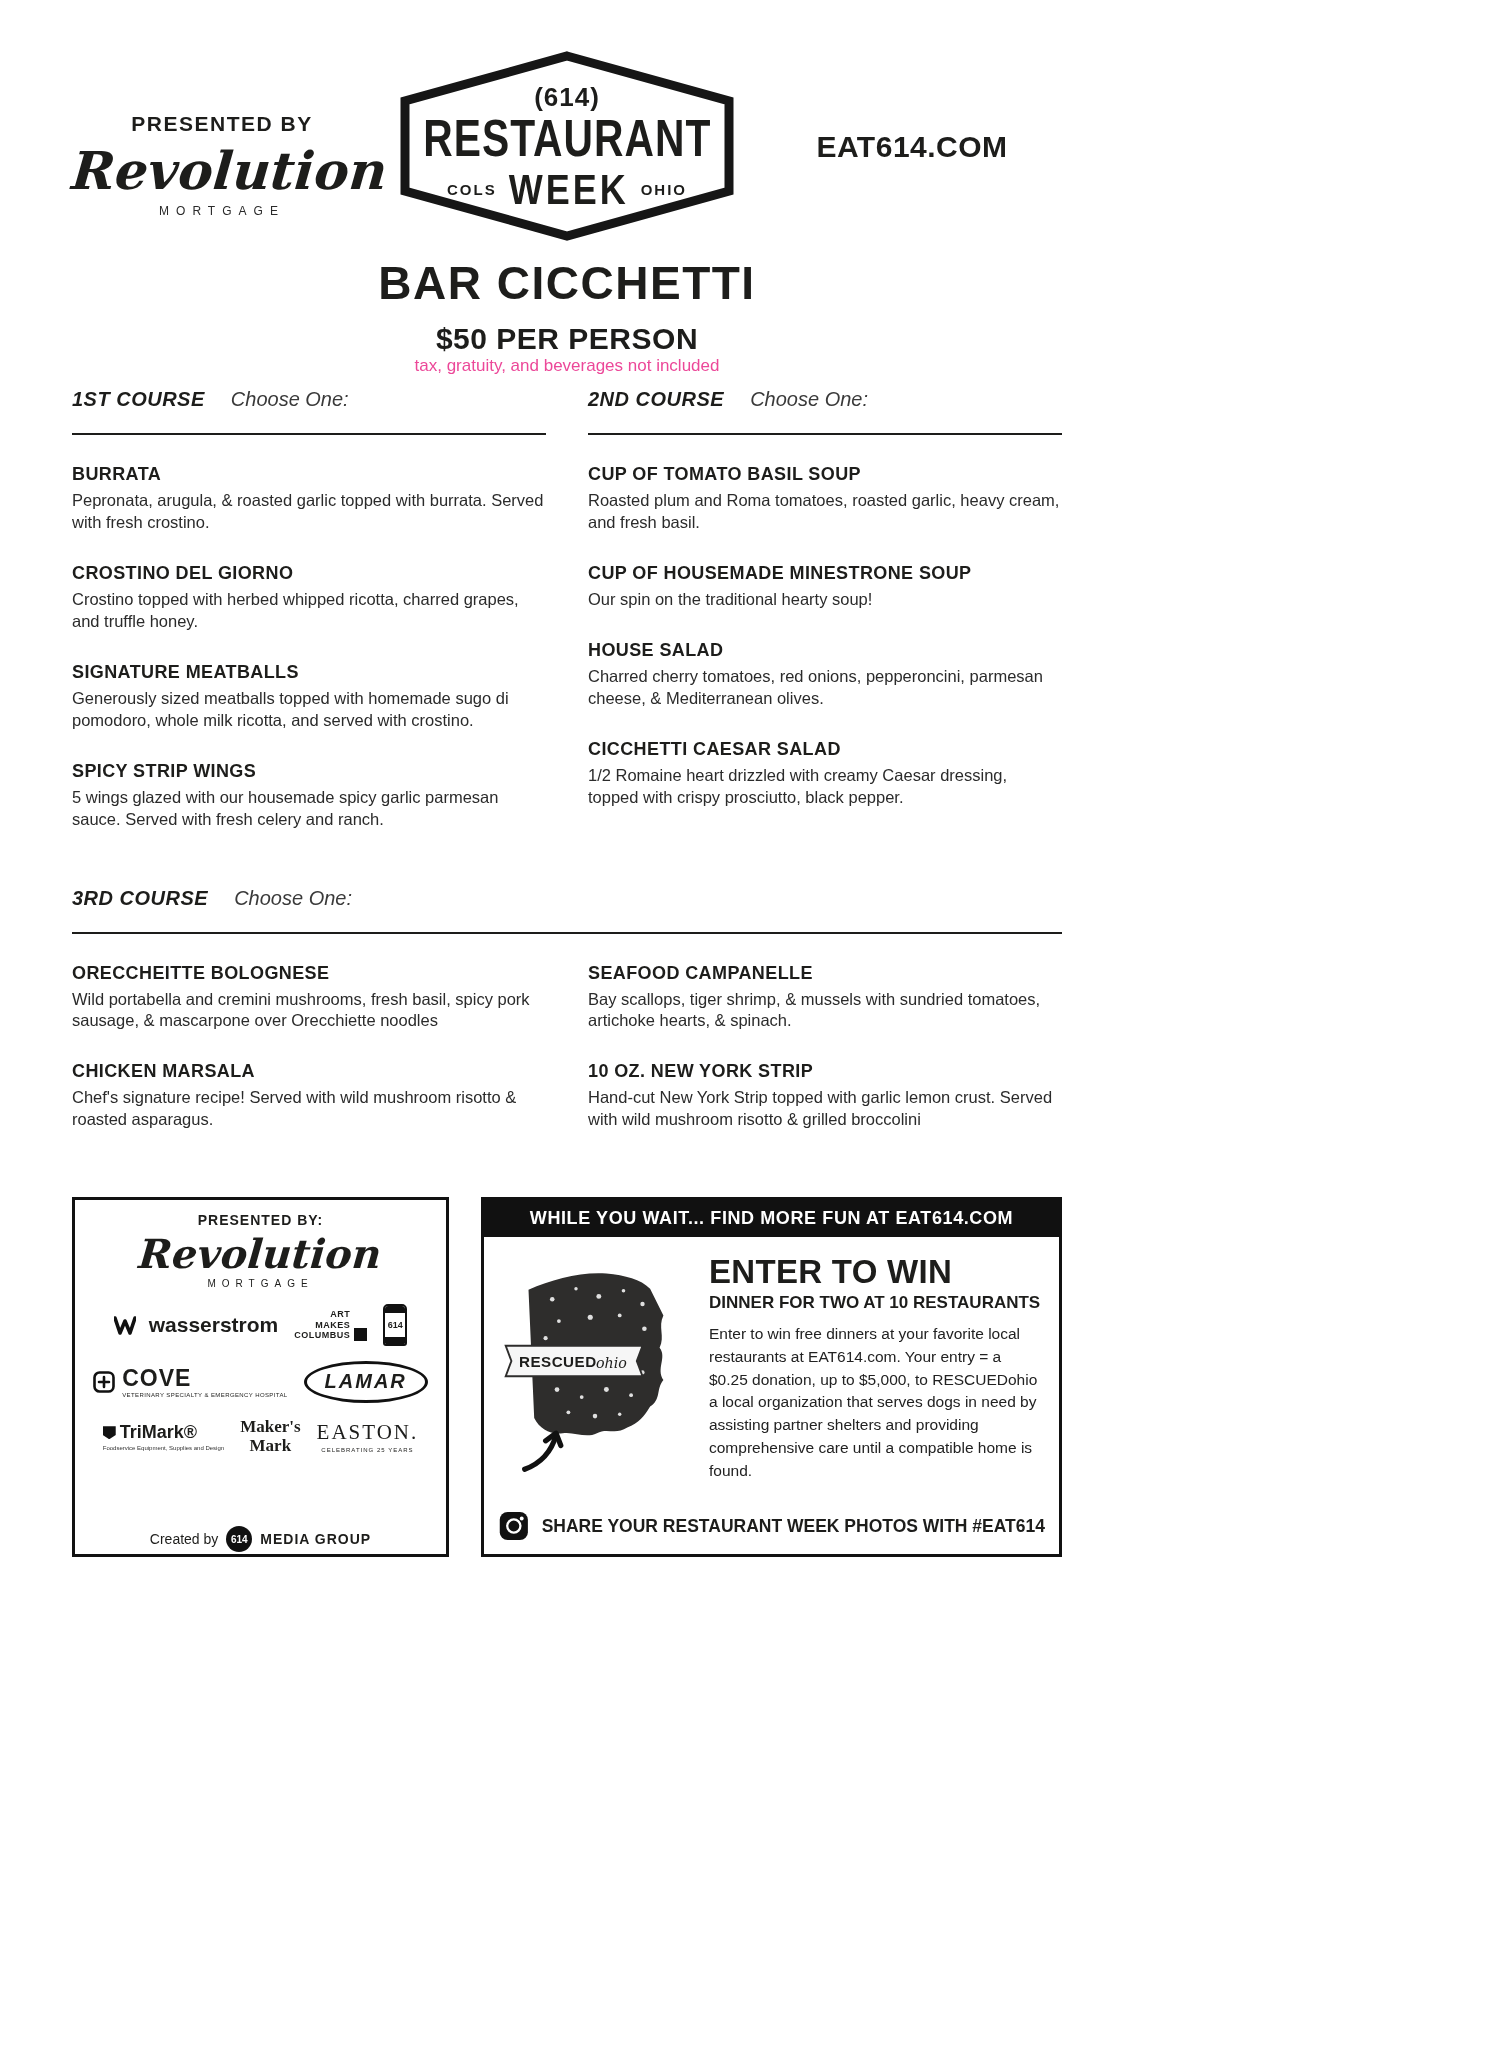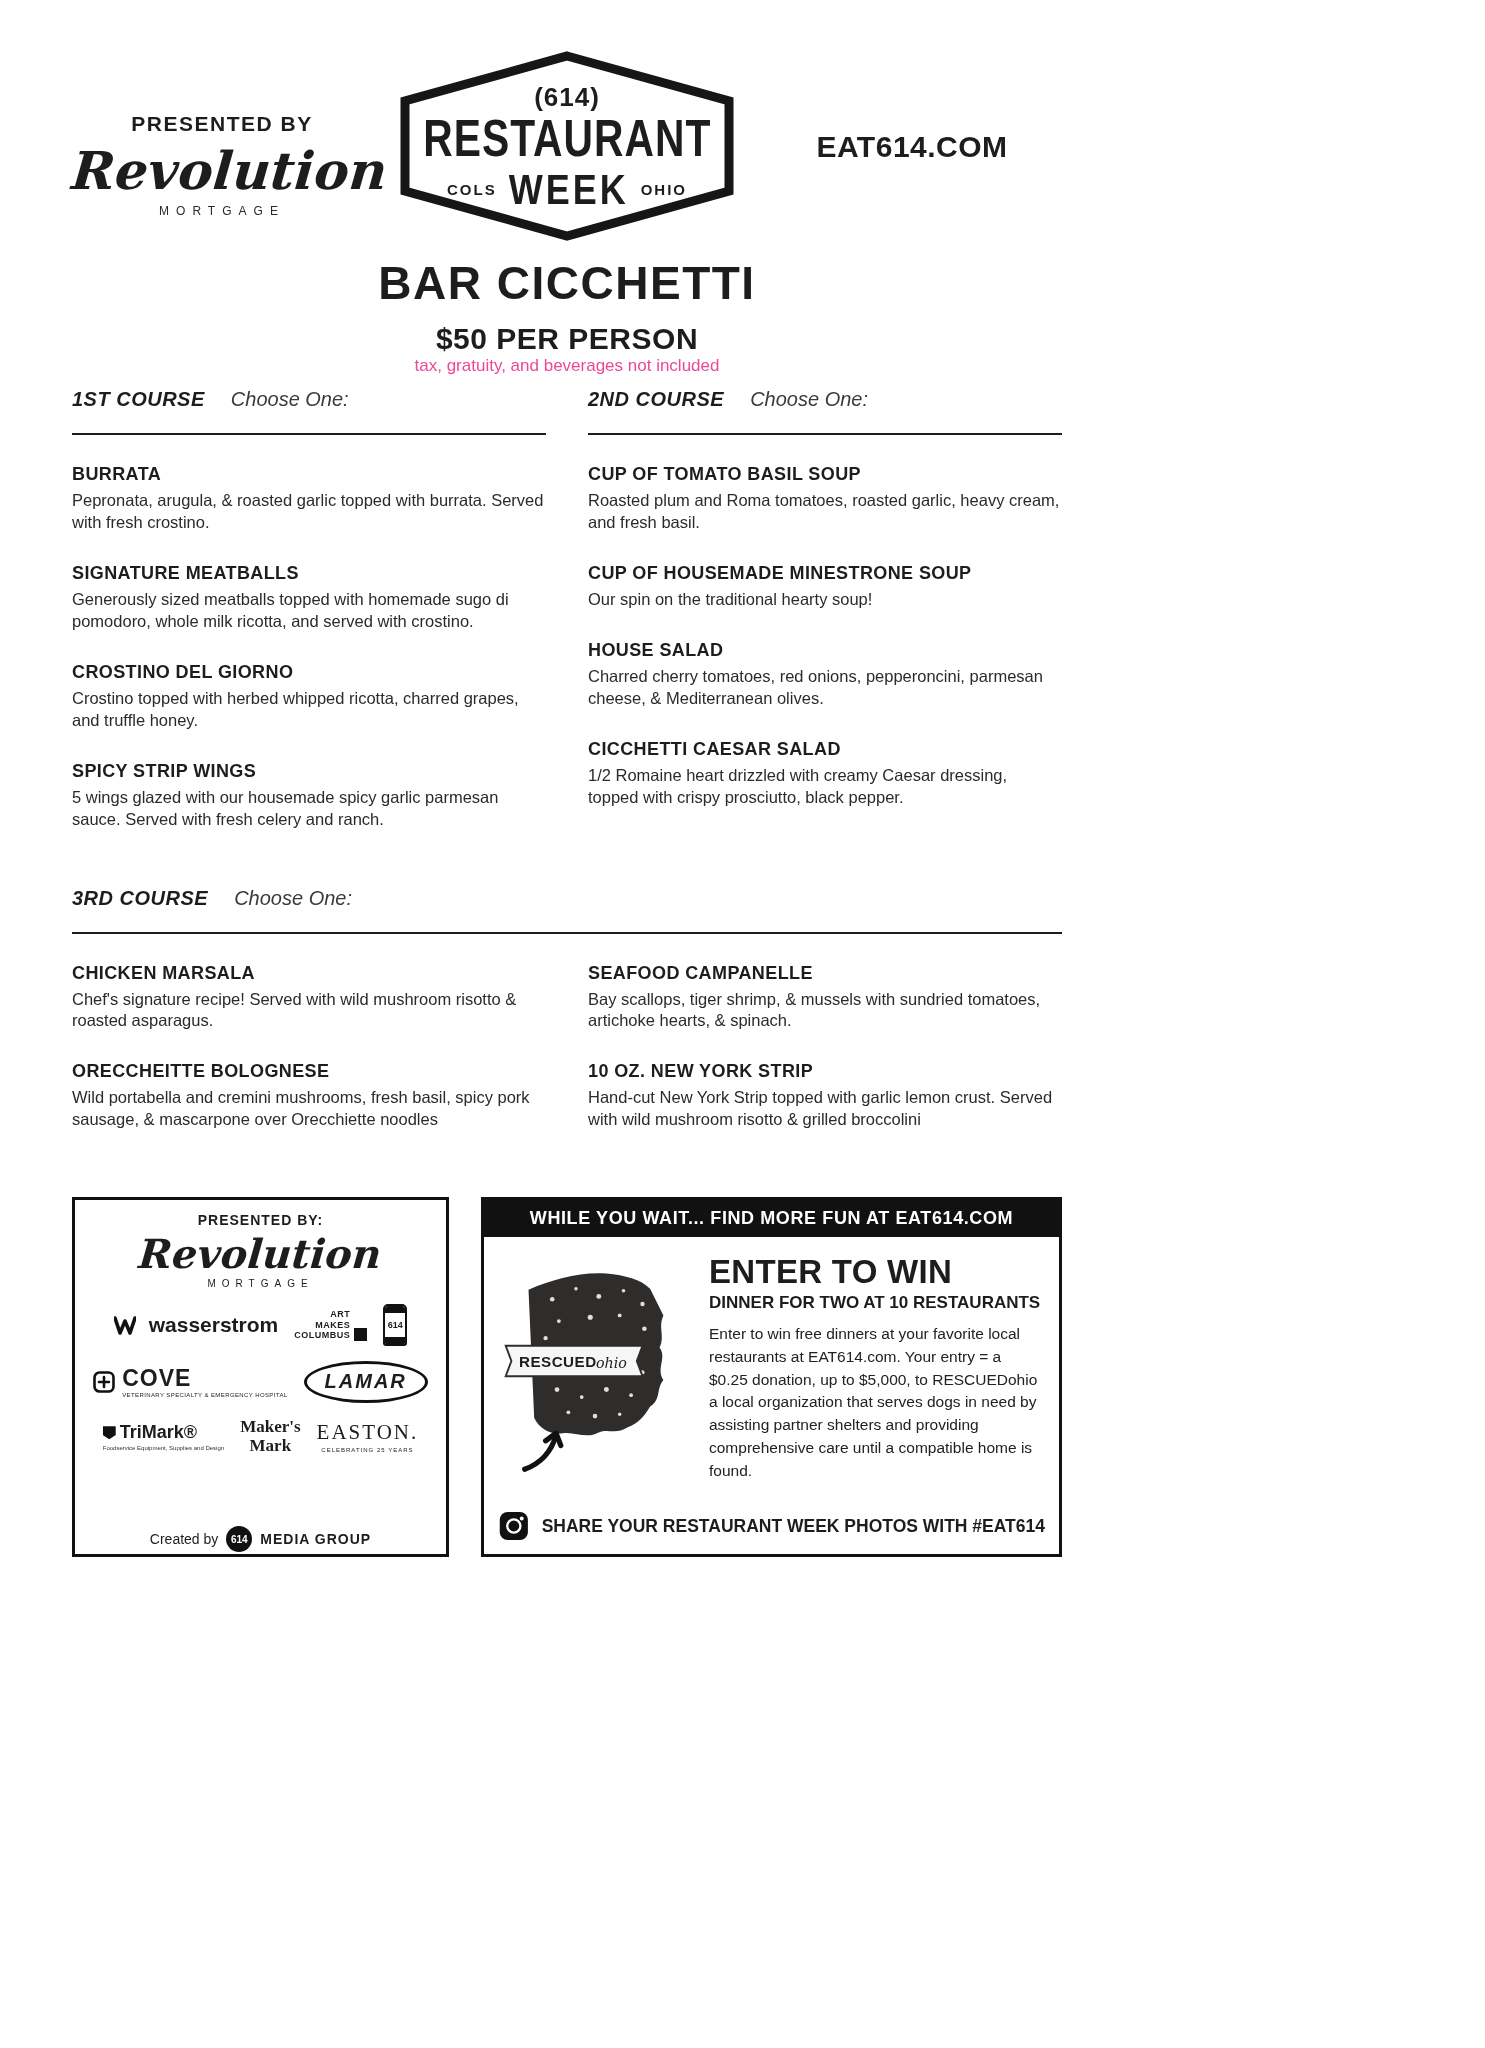--- a/index.html
+++ b/index.html
@@ -135,26 +135,26 @@
       <section class="course-col">
         <div class="course-head">
           <span class="course-label">1ST COURSE</span>
           <span class="choose">Choose One:</span>
         </div>
         <div class="menu-item">
           <h3 class="item-name">BURRATA</h3>
           <p class="item-desc">Pepronata, arugula, &amp; roasted garlic topped with burrata. Served with fresh crostino.</p>
         </div>
         <div class="menu-item">
+          <h3 class="item-name">CROSTINO DEL GIORNO</h3>
+          <p class="item-desc">Crostino topped with herbed whipped ricotta, charred grapes, and truffle honey.</p>
+        </div>
+        <div class="menu-item">
           <h3 class="item-name">SIGNATURE MEATBALLS</h3>
           <p class="item-desc">Generously sized meatballs topped with homemade sugo di pomodoro, whole milk ricotta, and served with crostino.</p>
-        </div>
-        <div class="menu-item">
-          <h3 class="item-name">CROSTINO DEL GIORNO</h3>
-          <p class="item-desc">Crostino topped with herbed whipped ricotta, charred grapes, and truffle honey.</p>
         </div>
         <div class="menu-item">
           <h3 class="item-name">SPICY STRIP WINGS</h3>
           <p class="item-desc">5 wings glazed with our housemade spicy garlic parmesan sauce. Served with fresh celery and ranch.</p>
         </div>
       </section>
 
       <section class="course-col">
         <div class="course-head">
           <span class="course-label">2ND COURSE</span>
@@ -180,26 +180,26 @@
     </div>
 
     <section class="course-full">
       <div class="course-head">
         <span class="course-label">3RD COURSE</span>
         <span class="choose">Choose One:</span>
       </div>
       <div class="course3-grid">
         <div class="course3-col">
           <div class="menu-item">
+            <h3 class="item-name">ORECCHEITTE BOLOGNESE</h3>
+            <p class="item-desc">Wild portabella and cremini mushrooms, fresh basil, spicy pork sausage, &amp; mascarpone over Orecchiette noodles</p>
+          </div>
+          <div class="menu-item">
             <h3 class="item-name">CHICKEN MARSALA</h3>
             <p class="item-desc">Chef's signature recipe! Served with wild mushroom risotto &amp; roasted asparagus.</p>
-          </div>
-          <div class="menu-item">
-            <h3 class="item-name">ORECCHEITTE BOLOGNESE</h3>
-            <p class="item-desc">Wild portabella and cremini mushrooms, fresh basil, spicy pork sausage, &amp; mascarpone over Orecchiette noodles</p>
           </div>
         </div>
         <div class="course3-col">
           <div class="menu-item">
             <h3 class="item-name">SEAFOOD CAMPANELLE</h3>
             <p class="item-desc">Bay scallops, tiger shrimp, &amp; mussels with sundried tomatoes, artichoke hearts, &amp; spinach.</p>
           </div>
           <div class="menu-item">
             <h3 class="item-name">10 OZ. NEW YORK STRIP</h3>
             <p class="item-desc">Hand-cut New York Strip topped with garlic lemon crust. Served with wild mushroom risotto &amp; grilled broccolini</p>

